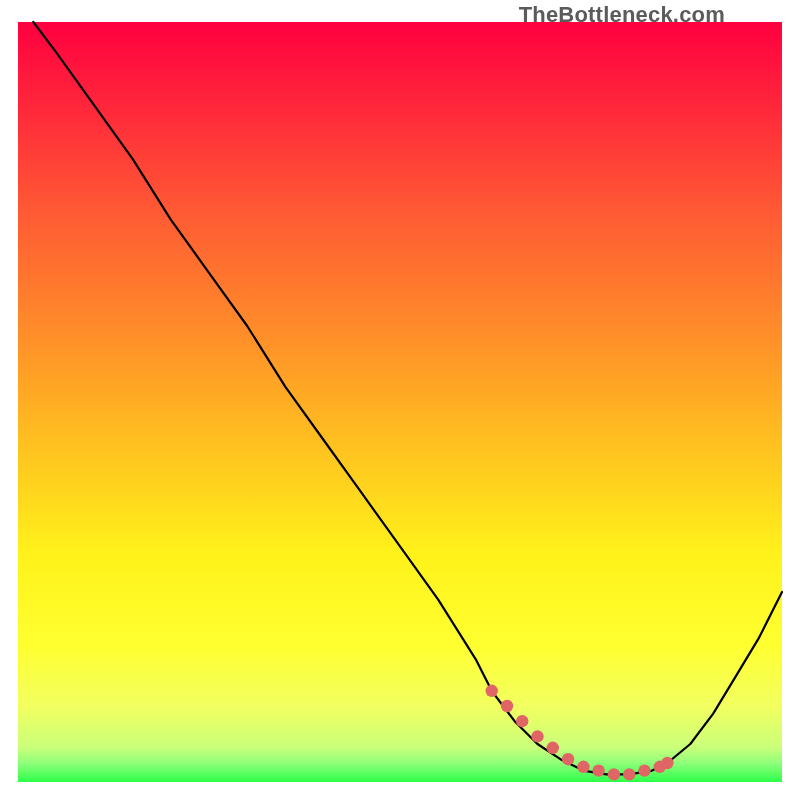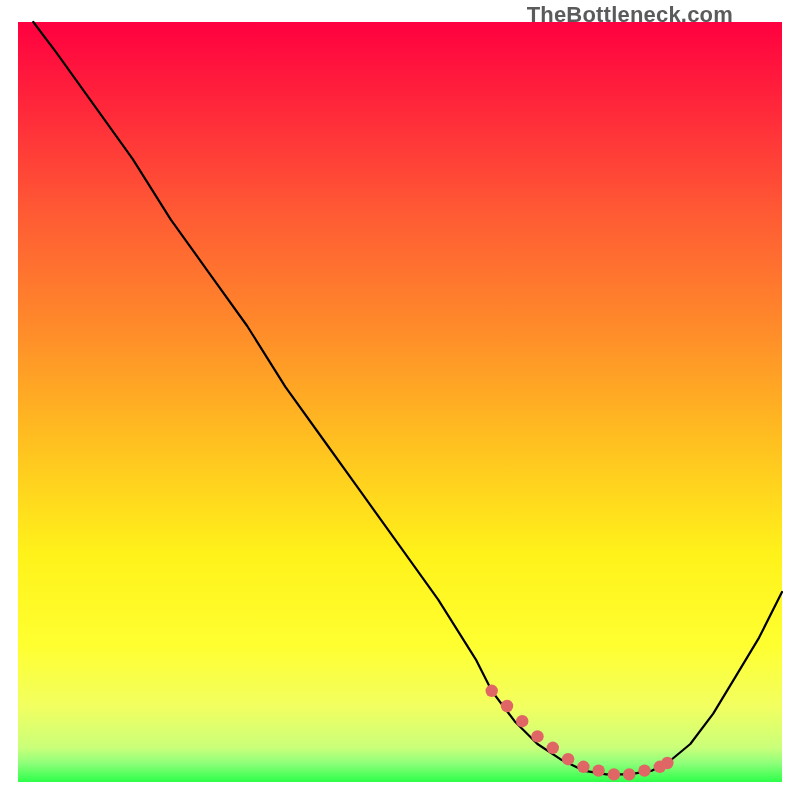--- a/index.html
+++ b/index.html
@@ -8,21 +8,20 @@
     width: 800px;
     height: 800px;
     background: #ffffff;
     font-family: Arial, Helvetica, sans-serif;
     overflow: hidden;
   }
   .stage {
     position: relative;
     width: 735px;
     height: 800px;
-    padding-left: 8px;
   }
   .watermark {
     position: absolute;
     top: 2px;
     right: 10px;
     font-size: 22px;
     font-weight: 600;
     color: #5b5b5b;
     letter-spacing: 0.2px;
     user-select: none;

